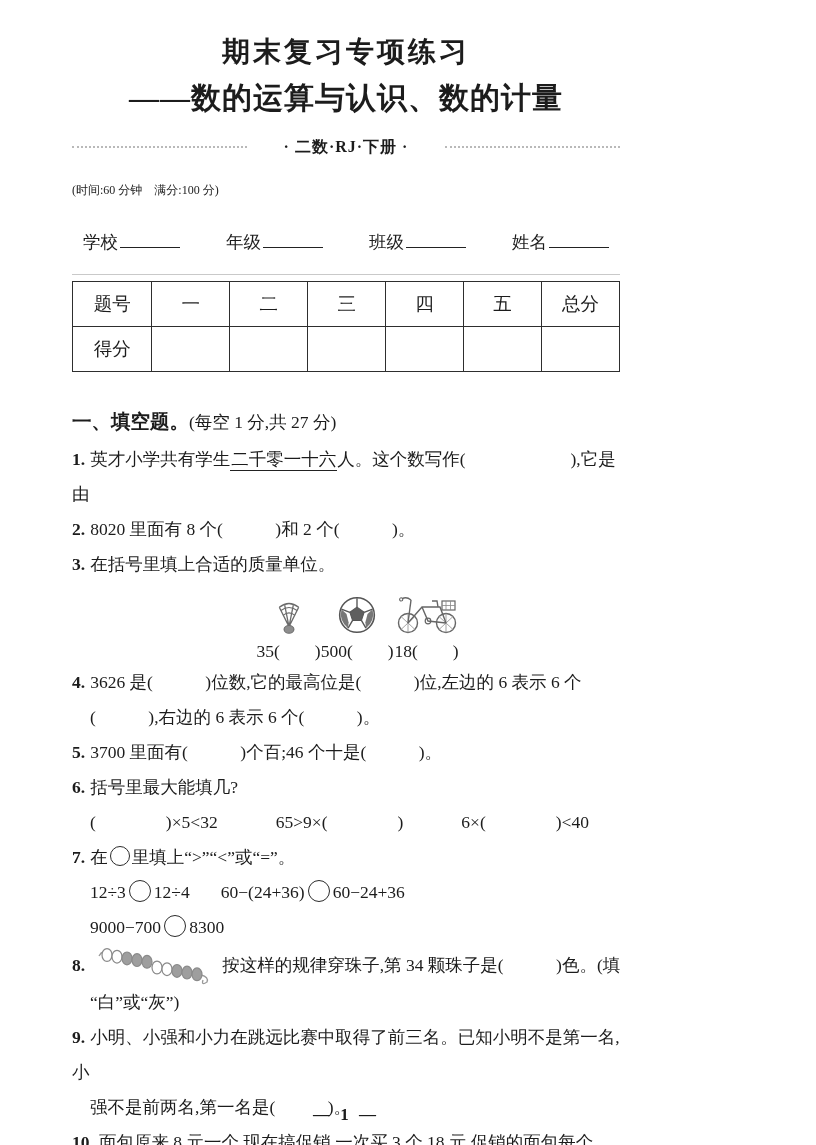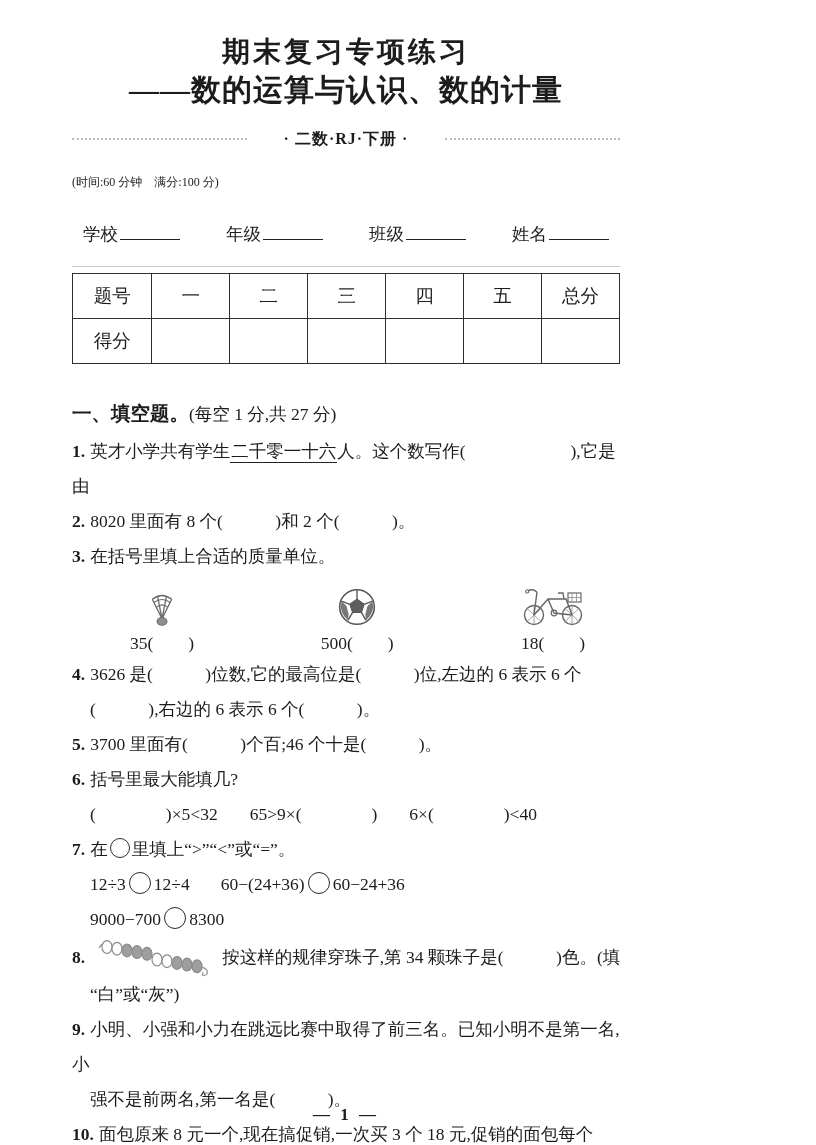--- a/index.html
+++ b/index.html
@@ -9,43 +9,43 @@
     box-sizing:border-box;
     padding:30px 72px 0 72px;
     background:#fff;
     color:#1c1c1c;
     font-family:"Liberation Serif","DejaVu Serif",serif;
     font-size:17.5px;
     line-height:35px;
     overflow:hidden;
   }
   .t1{font-size:28px;font-weight:bold;text-align:center;line-height:1.3;letter-spacing:3px;margin-top:4px;}
-  .t2{font-size:30px;font-weight:bold;text-align:center;line-height:1.3;letter-spacing:1px;margin-top:0;}
+  .t2{font-size:30px;font-weight:bold;text-align:center;line-height:1.3;letter-spacing:1px;margin-top:8px;}
   .series{display:flex;align-items:center;margin-top:12px;gap:27px;}
   .dotline{flex:1;border-top:2.2px dotted #b9b9b9;height:0;}
   .series-label{margin:0 10px;font-weight:bold;font-size:16px;letter-spacing:1px;white-space:nowrap;}
   .meta{text-align:left;margin-top:9px;font-size:12px;}
   .fields{display:flex;justify-content:center;gap:46px;margin-top:17px;}
   .field{white-space:nowrap;}
   .blankline{display:inline-block;width:60px;border-bottom:1.2px solid #222;height:14px;margin-left:2px;}
   .rule{border-top:1.3px solid #c9c9c9;margin-top:14px;}
   table.score{width:100%;border-collapse:collapse;table-layout:fixed;margin-top:6px;}
   table.score td{border:1.5px solid #2e2e2e;height:42px;text-align:center;font-size:18.5px;font-weight:normal;vertical-align:middle;}
   table.score td.empty{font-weight:normal;}
   .section-title{margin-top:32px;margin-bottom:2px;font-size:19.5px;font-weight:bold;}
   .section-title .note{font-weight:normal;font-size:17.5px;}
   .q{position:relative;}
   .qnum{font-weight:bold;margin-right:5px;}
   .cont{padding-left:18px;}
   .u{border-bottom:1.3px solid #222;padding:0 1px 1px 1px;}
-  .q3-figures{display:flex;justify-content:space-between;align-items:flex-end;padding:8px 34px 2px 58px;}
+  .q3-figures{display:flex;justify-content:center;align-items:flex-end;padding:8px 34px 2px 58px;}
   .fig{display:flex;flex-direction:column;align-items:center;gap:3px;line-height:24px;}
   .fig svg{display:block;}
   .exprs{display:flex;gap:31px;padding-left:18px;white-space:nowrap;}
-  .exprs6{display:flex;gap:32px;padding-left:18px;white-space:nowrap;}
+  .exprs6{display:flex;gap:58px;padding-left:18px;white-space:nowrap;}
   .cmp-circle{display:inline-block;width:20px;height:20px;border:1.4px solid #2b2b2b;border-radius:50%;vertical-align:-4px;margin:0 3px;}
   .q7-circle{display:inline-block;width:18px;height:18px;border:1.4px solid #2b2b2b;border-radius:50%;vertical-align:-3px;margin:0 2px;}
   .q8-line1{display:flex;align-items:center;gap:7px;white-space:nowrap;}
   .beads{flex:0 0 auto;}
   .footer{position:absolute;left:0;right:0;bottom:13px;text-align:center;font-weight:bold;font-size:17px;letter-spacing:3px;}
 </style>
 </head>
 <body>
 
 <div class="page">

